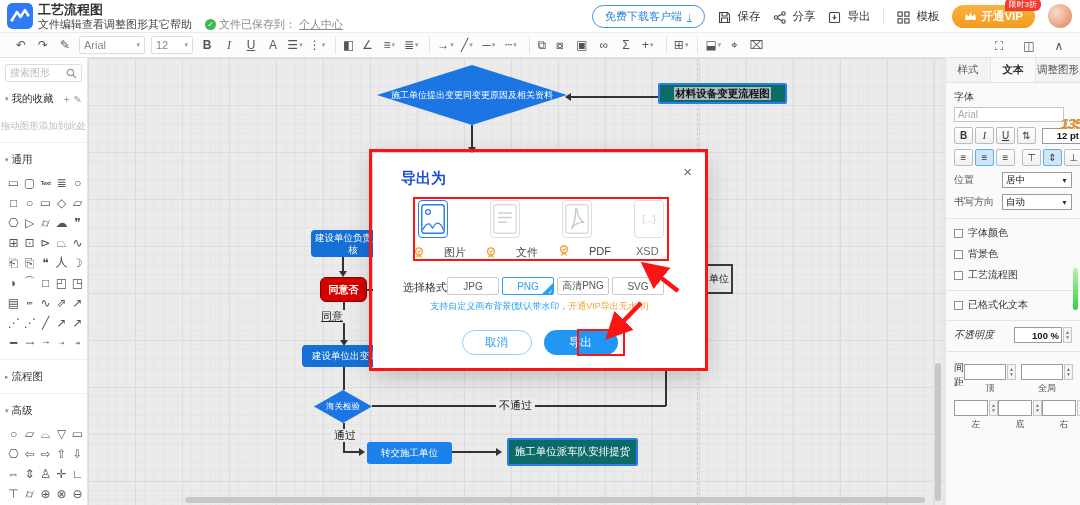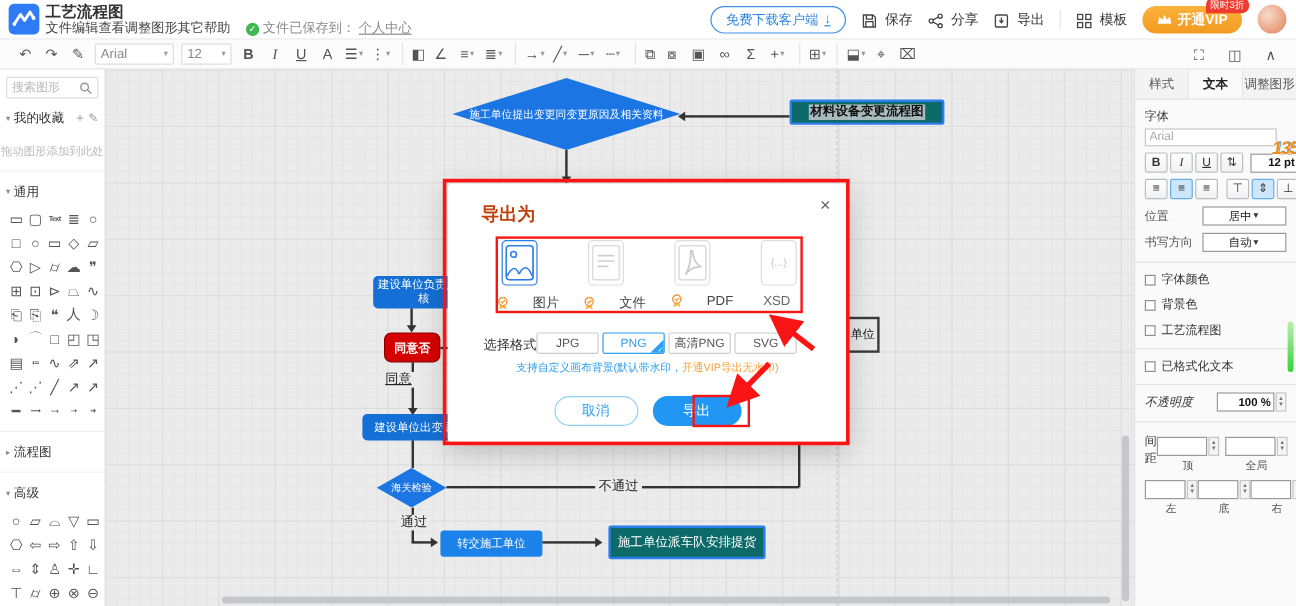--- a/index.html
+++ b/index.html
@@ -69,21 +69,21 @@
   .ah { position:absolute; width:0; height:0; }
   .ah-down  { border-left:4px solid transparent; border-right:4px solid transparent; border-top:6px solid #333; }
   .ah-left  { border-top:4px solid transparent; border-bottom:4px solid transparent; border-right:6px solid #333; }
   .ah-right { border-top:4px solid transparent; border-bottom:4px solid transparent; border-left:6px solid #333; }
   .lbl { position:absolute; background:#ebebeb; color:#222; font-size:11px; padding:0 3px; line-height:13px; }
   .dashed-v { position:absolute; border-left:1px dashed #c9c9c9; top:0; height:447px; }
   .scroll-thumb { position:absolute; background:#c4c8cc; border-radius:3px; }
 
   
   .dialog { position:absolute; left:373px; top:153px; width:333px; height:216px; background:#fff; border-radius:4px; box-shadow:0 6px 24px rgba(0,0,0,.22); z-index:10; }
-  .dlg-title { position:absolute; left:28px; top:16px; font-size:15px; font-weight:bold; color:#c2410c; }
+  .dlg-title { position:absolute; left:28px; top:16px; font-size:15px; font-weight:bold; color:#1d4ed8; }
   .dlg-close { position:absolute; right:14px; top:10px; font-size:15px; color:#666; }
   .opt-card { position:absolute; top:47px; width:30px; height:38px; border:1px solid #ddd; border-radius:4px; background:#fff; display:flex; align-items:center; justify-content:center; color:#c9c9c9; }
   .opt-card.sel { border:1.5px solid #2b7de9; }
   .opt-label { position:absolute; top:92px; font-size:11px; color:#444; display:flex; align-items:center; gap:20px; white-space:nowrap; }
   .fmt-label { position:absolute; left:30px; top:127px; font-size:11px; color:#333; }
   .fmt-row { position:absolute; left:74px; top:124px; display:flex; gap:3px; }
   .fmt { position:relative; width:52px; height:18px; border:1px solid #ccc; border-radius:2px; background:#fff; font-size:10px; color:#555; display:flex; align-items:center; justify-content:center; }
   .fmt.sel { border-color:#2b9ff0; color:#2b9ff0; }
   .fmt.sel::after { content:""; position:absolute; right:0; bottom:0; border-left:11px solid transparent; border-bottom:11px solid #2b9ff0; }
   .fmt.sel::before { content:"✓"; position:absolute; right:0px; bottom:-1px; color:#fff; font-size:6px; z-index:1; }
@@ -108,21 +108,21 @@
   .rtab:last-child { border-right:none; }
   .rtab.active { background:#fafafa; color:#222; font-weight:bold; }
   .rp-body { padding:7px 8px 0 8px; position:relative; }
   .rp-label { font-size:10px; color:#333; margin-bottom:3px; }
   .rp-input { width:110px; height:15px; border:1px solid #c6c6c6; background:#fff; font-size:10px; color:#a8a8a8; padding:0 3px; font-family:inherit; }
   .rp-row { display:flex; align-items:center; margin-top:5px; gap:2px; }
   .sq-btn { width:19px; height:17px; border:1px solid #b9bdc1; background:linear-gradient(#fefefe,#f1f1f1); display:flex; align-items:center; justify-content:center; font-size:10px; color:#333; border-radius:2px; }
   .sq-btn.on { background:#cde6f9; border-color:#63aee6; }
   .pt-box { width:42px; height:16px; border:1px solid #9a9a9a; background:#fff; font-size:9.5px; font-weight:bold; color:#111; text-align:right; padding:0 2px; font-family:inherit; }
   .spin { display:inline-flex; flex-direction:column; justify-content:center; width:9px; height:16px; border:1px solid #c6c6c6; background:#f4f4f4; color:#777; font-size:5px; line-height:5px; text-align:center; margin-left:1px; }
-  .rp-select { width:70px; height:16px; border:1px solid #9a9a9a; background:#fff; display:flex; align-items:center; justify-content:center; padding:0 3px; font-size:9.5px; color:#111; }
+  .rp-select { width:70px; height:16px; border:1px solid #9a9a9a; background:#fff; display:flex; align-items:center; justify-content:space-between; padding:0 3px; font-size:9.5px; color:#111; }
   .rp-select .car { font-size:7px; color:#333; }
   .kv { display:flex; align-items:center; justify-content:space-between; margin-top:6px; }
   .rp-div { border-top:1px solid #e4e4e4; margin:8px -8px 0 -8px; }
   .chk-row { display:flex; align-items:center; gap:5px; margin-top:7px; color:#333; }
   .chk { width:9px; height:9px; border:1px solid #8f8f8f; background:#fff; }
   .unit { display:flex; flex-direction:column; align-items:center; }
   .unit .u-top { display:flex; align-items:center; }
   .unit .u-lab { font-size:9px; color:#555; margin-top:2px; }
   .sp-row1 { display:flex; justify-content:flex-end; gap:5px; margin-top:6px; }
   .sp-row2 { display:flex; justify-content:space-between; margin-top:5px; }

